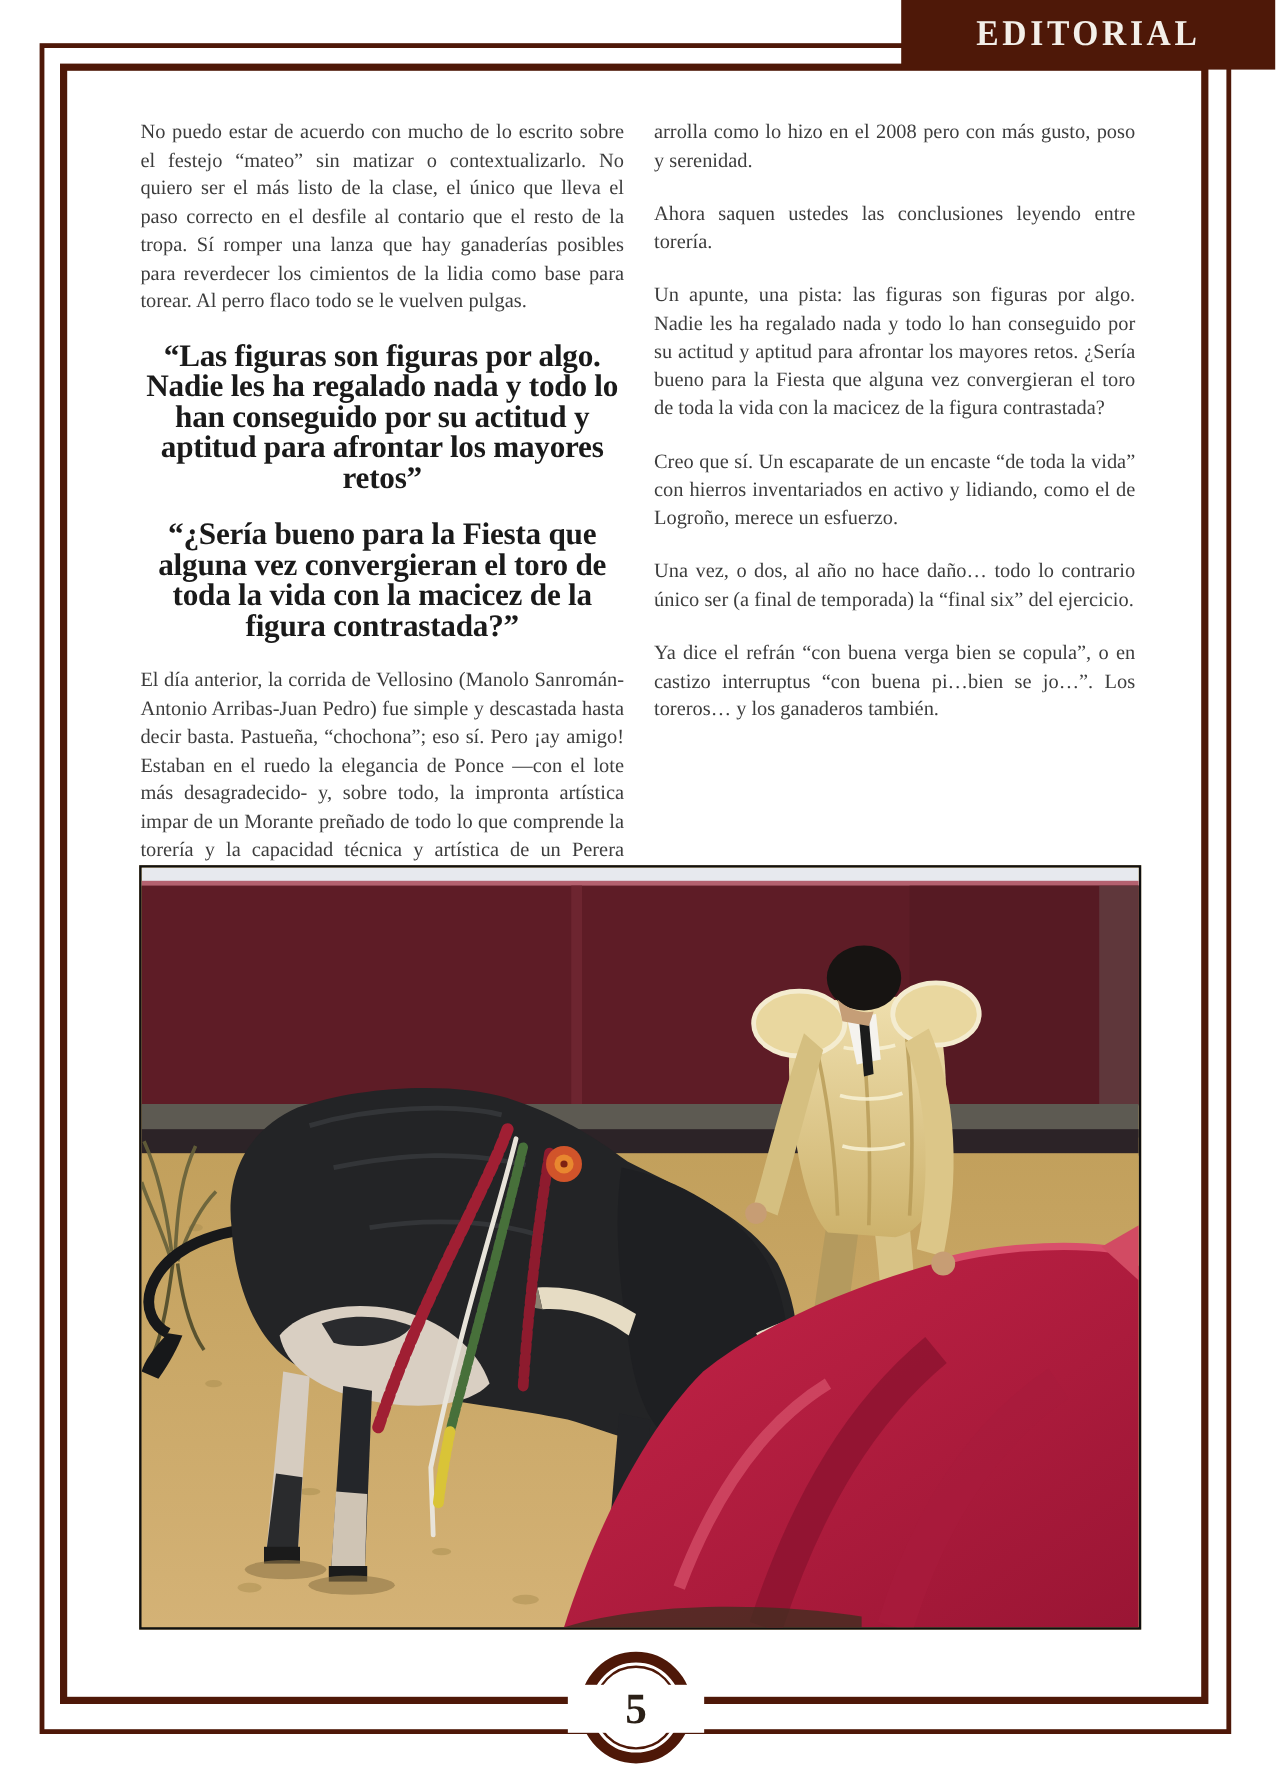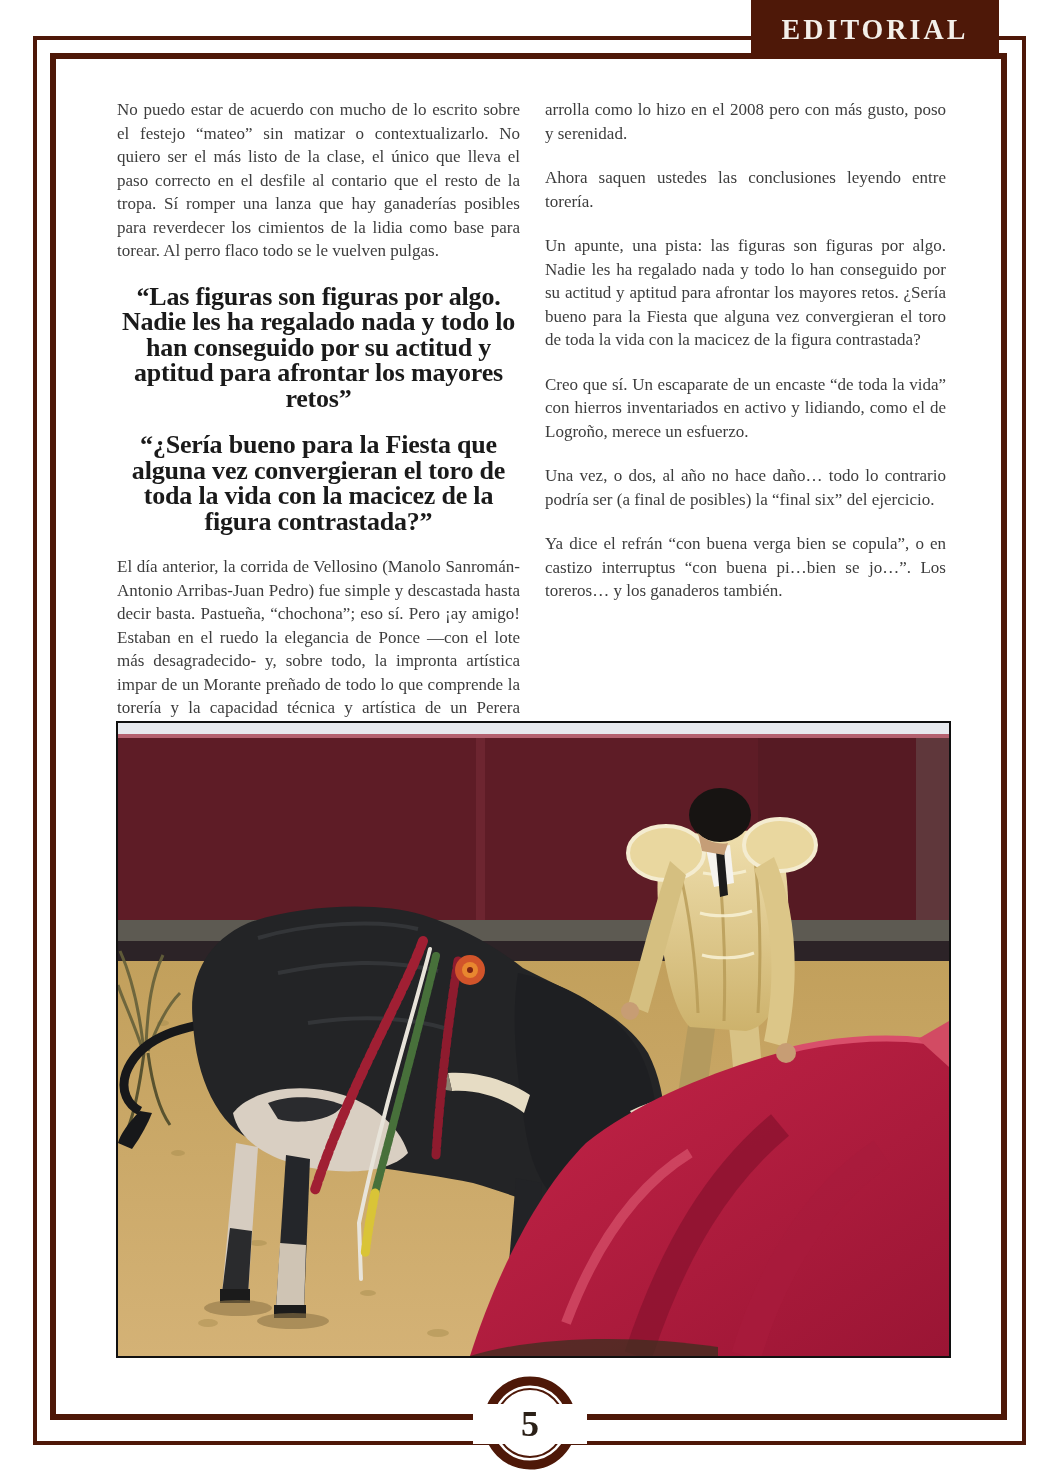--- a/index.html
+++ b/index.html
@@ -16,21 +16,21 @@
   }
   .border-outer{
     position:absolute;left:33px;top:36px;width:985px;height:1401px;
     border:4px solid var(--accent);z-index:1;
   }
   .border-inner{
     position:absolute;left:50px;top:53px;width:945px;height:1355px;
     border:6px solid var(--accent);z-index:1;
   }
   .banner{
-    position:absolute;left:751px;top:0;width:248px;height:58px;
+    position:absolute;left:751px;top:0;width:312px;height:58px;
     background:var(--accent);z-index:3;display:flex;align-items:center;justify-content:center;
   }
   .banner-title{
     color:var(--banner-text);font-weight:bold;font-size:28px;letter-spacing:3px;
     font-family:"Liberation Serif",serif;text-transform:uppercase;
     transform:scaleY(1.08);
   }
   .col{
     position:absolute;top:98px;color:var(--body-text);
     font-size:17px;line-height:23.5px;text-align:justify;z-index:2;
@@ -73,21 +73,21 @@
     <p class="pull-quote pq1">“Las figuras son figuras por algo. Nadie les ha regalado nada y todo lo han conseguido por su actitud y aptitud para afrontar los mayores retos”</p>
     <p class="pull-quote">“¿Sería bueno para la Fiesta que alguna vez convergieran el toro de toda la vida con la macicez de la figura contrastada?”</p>
     <p>El día anterior, la corrida de Vellosino (Manolo Sanromán-Antonio Arribas-Juan Pedro) fue simple y descastada hasta decir basta. Pastueña, “chochona”; eso sí. Pero ¡ay amigo! Estaban en el ruedo la elegancia de Ponce —con el lote más desagradecido- y, sobre todo, la impronta artística impar de un Morante preñado de todo lo que comprende la torería y la capacidad técnica y artística de un Perera maduro en su tauromaquia que</p>
   </div>
 
   <div class="col col-right">
     <p>arrolla como lo hizo en el 2008 pero con más gusto, poso y serenidad.</p>
     <p>Ahora saquen ustedes las conclusiones leyendo entre torería.</p>
     <p>Un apunte, una pista: las figuras son figuras por algo. Nadie les ha regalado nada y todo lo han conseguido por su actitud y aptitud para afrontar los mayores retos. ¿Sería bueno para la Fiesta que alguna vez convergieran el toro de toda la vida con la macicez de la figura contrastada?</p>
     <p>Creo que sí. Un escaparate de un encaste “de toda la vida” con hierros inventariados en activo y lidiando, como el de Logroño, merece un esfuerzo.</p>
-    <p>Una vez, o dos, al año no hace daño… todo lo contrario podría ser (a final de posibles) la “final six” del ejercicio.</p>
+    <p>Una vez, o dos, al año no hace daño… todo lo contrario único ser (a final de temporada) la “final six” del ejercicio.</p>
     <p>Ya dice el refrán “con buena verga bien se copula”, o en castizo interruptus “con buena pi…bien se jo…”. Los toreros… y los ganaderos también.</p>
   </div>
 
   <div class="photo">
     <svg viewBox="0 0 831 633" preserveAspectRatio="none">
       <defs>
         <linearGradient id="sandG" x1="0" y1="0" x2="0" y2="1">
           <stop offset="0" stop-color="#c2a05c"></stop>
           <stop offset="1" stop-color="#d4b276"></stop>
         </linearGradient>

